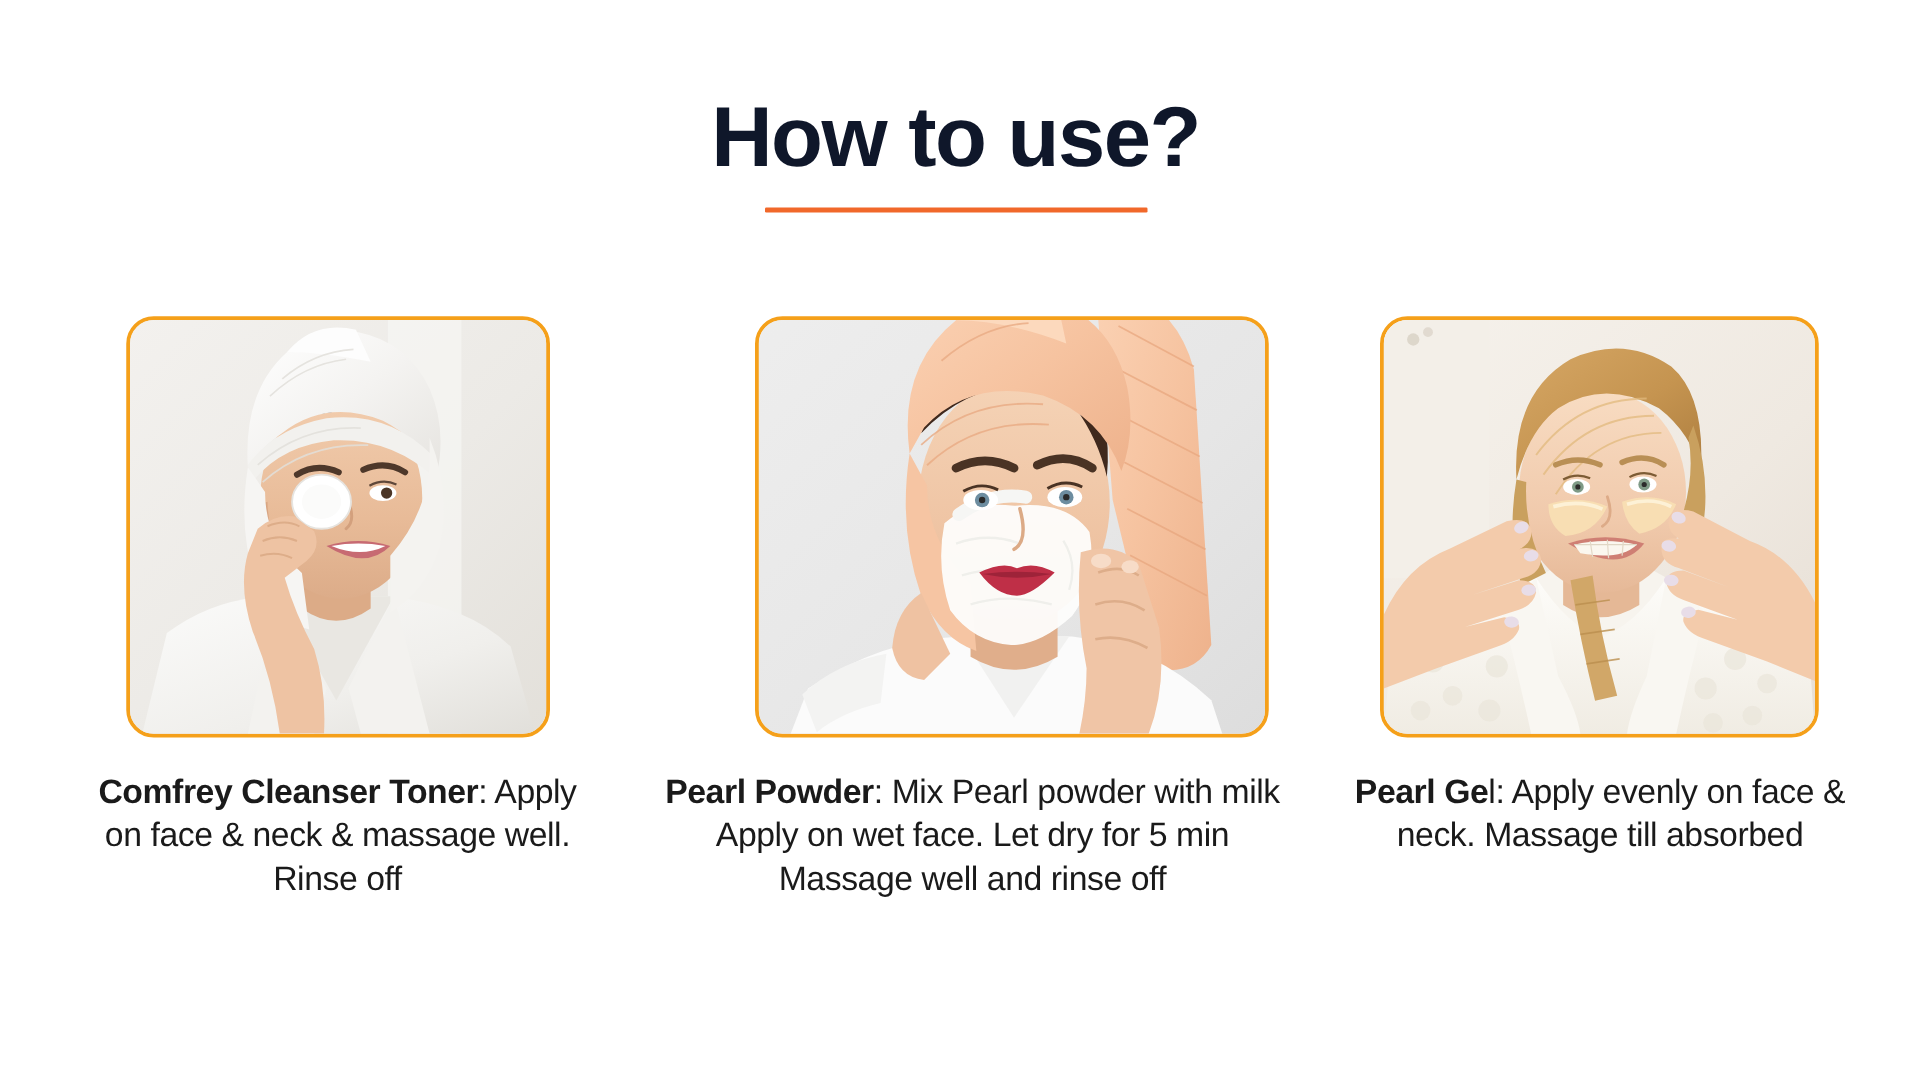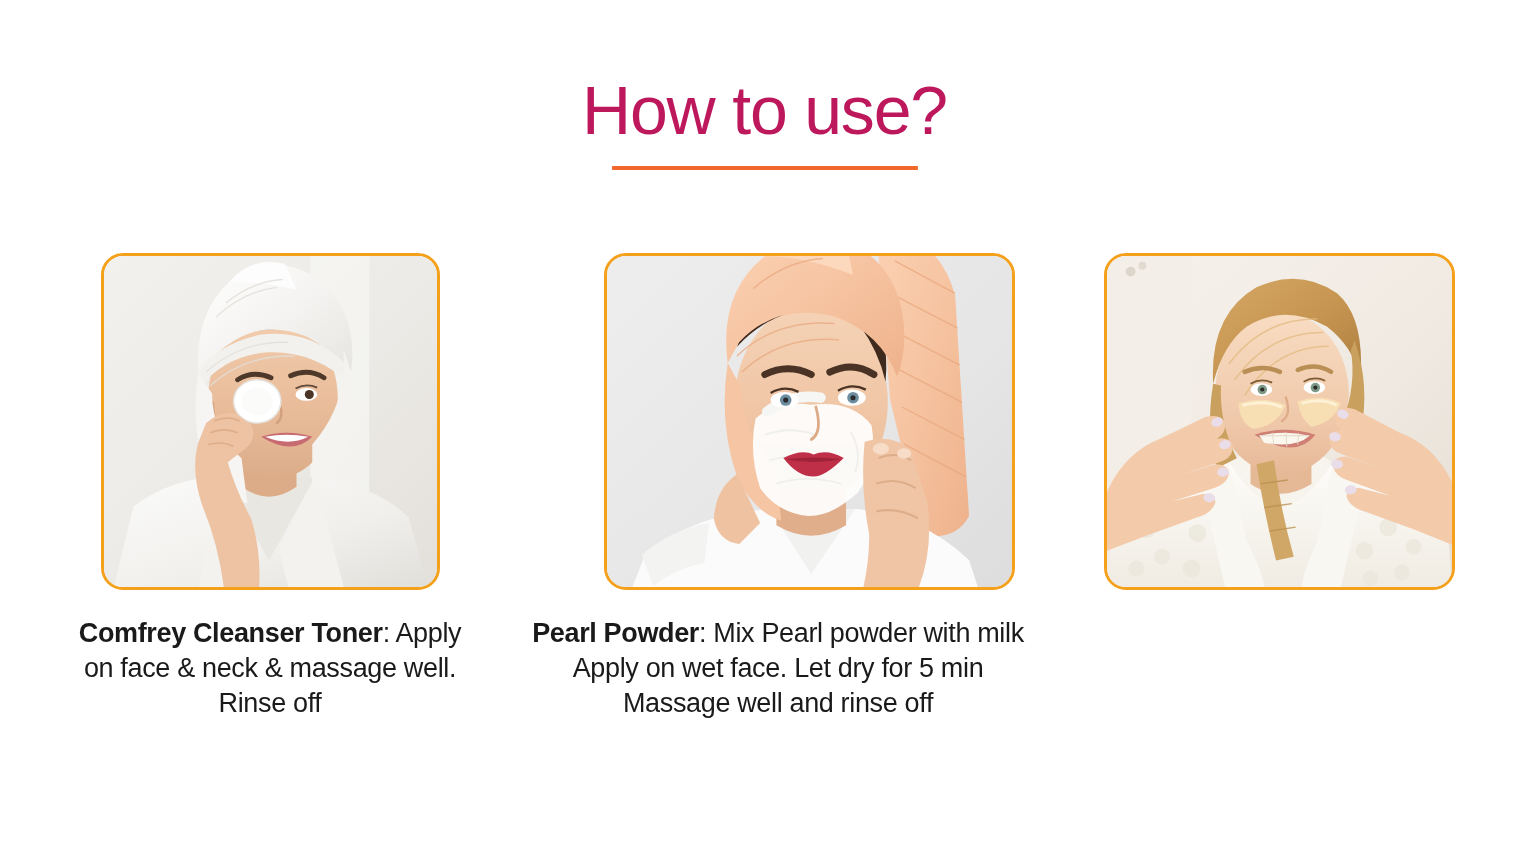--- a/index.html
+++ b/index.html
@@ -23,23 +23,23 @@
   .title-block {
     position: absolute;
     top: 76px;
     left: 0;
     width: 1529px;
     text-align: center;
   }
 
   .page-title {
     font-size: 68px;
-    font-weight: 400;
+    font-weight: 700;
     letter-spacing: -1.2px;
-    color: #be185d;
+    color: #0f172a;
     line-height: 1.0;
     font-family: "Liberation Sans", sans-serif;
   }
 
   .title-underline {
     width: 306px;
     height: 4px;
     margin: 22px auto 0 auto;
     background: #f1682a;
     border-radius: 1px;
@@ -400,16 +400,19 @@
             <path d="M351 230 Q332 192 298 180 L252 156 Q236 152 232 162 Q230 174 244 180 L282 196 L240 178 Q226 176 226 186 Q226 198 240 202 L282 218 L244 204 Q230 204 230 214 Q232 224 244 228 L288 244 L256 236 Q242 238 244 246 Q248 256 262 260 L312 278 L351 294 Z" fill="#f3cbab"></path>
             <g fill="#e8dde8">
               <ellipse cx="240" cy="161" rx="6" ry="4.6" transform="rotate(22 240 161)"></ellipse>
               <ellipse cx="232" cy="184" rx="6" ry="4.6" transform="rotate(10 232 184)"></ellipse>
               <ellipse cx="234" cy="212" rx="6" ry="4.6" transform="rotate(4 234 212)"></ellipse>
               <ellipse cx="248" cy="238" rx="6" ry="4.6" transform="rotate(-6 248 238)"></ellipse>
             </g>
           </svg>
         </div>
       </div>
+      <div class="caption cap-3">
+        <span class="lead">Pearl Ge</span><span>l: Apply evenly on face &amp; neck. Massage till absorbed</span>
+      </div>
     </div>
 
   </div>
 </div>
 
 </body></html>

